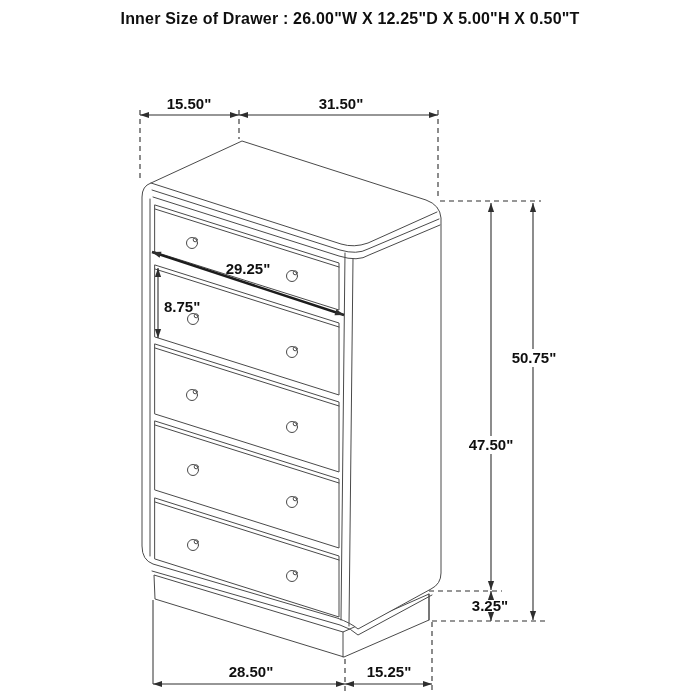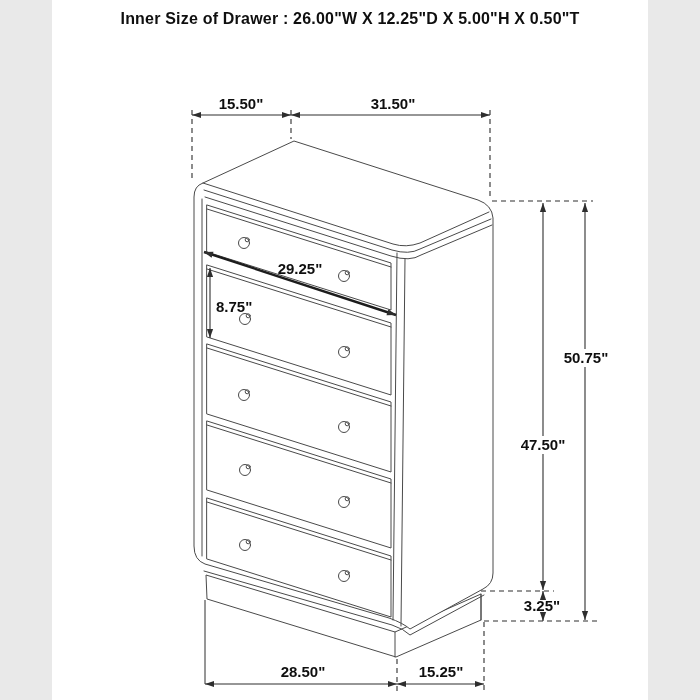--- a/index.html
+++ b/index.html
@@ -1,17 +1,17 @@
 <!DOCTYPE html>
 <html><head>
 <meta charset="utf-8">
 <style>
   html,body{margin:0;padding:0;background:#e9e9e9;}
   .page{
-    position:relative;width:596px;height:700px;background:#ffffff;
+    position:relative;width:700px;height:700px;background:#ffffff;
     font-family:"Liberation Sans", sans-serif;overflow:hidden;margin:0 auto;
   }
   .title{
     position:absolute;top:10px;left:0;right:0;text-align:center;
     font-size:16px;font-weight:bold;color:#0f0f0f;letter-spacing:.2px;
   }
   svg{position:absolute;left:0;top:0;}
   .furn{stroke:#4a4a4a;stroke-width:1;fill:none;stroke-linejoin:round;stroke-linecap:round;}
   .furn-fill{stroke:#4a4a4a;stroke-width:1;fill:#ffffff;stroke-linejoin:round;}
   .dim{stroke:#2e2e2e;stroke-width:1.1;fill:none;}

